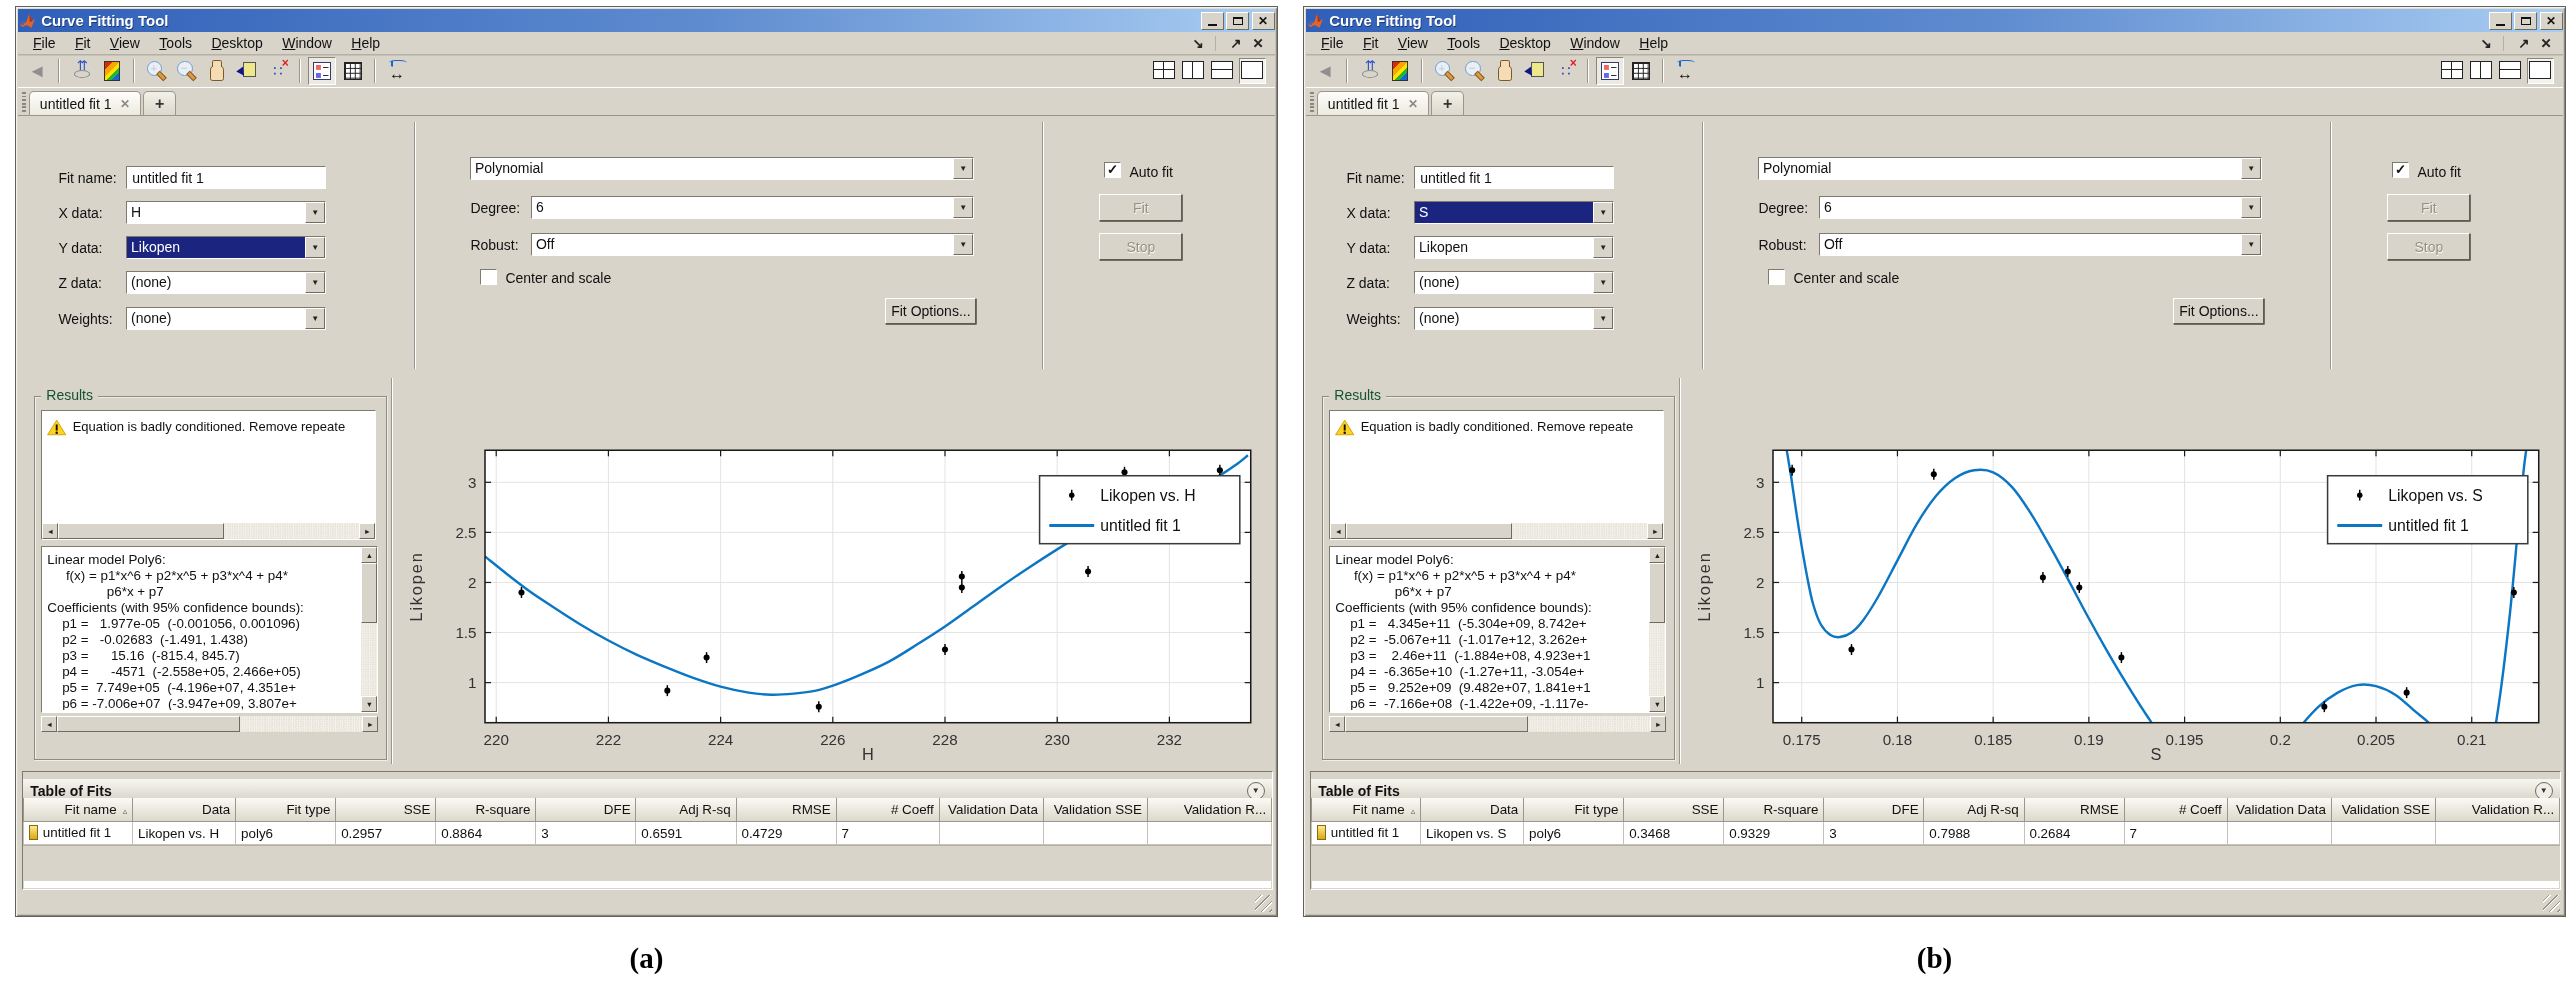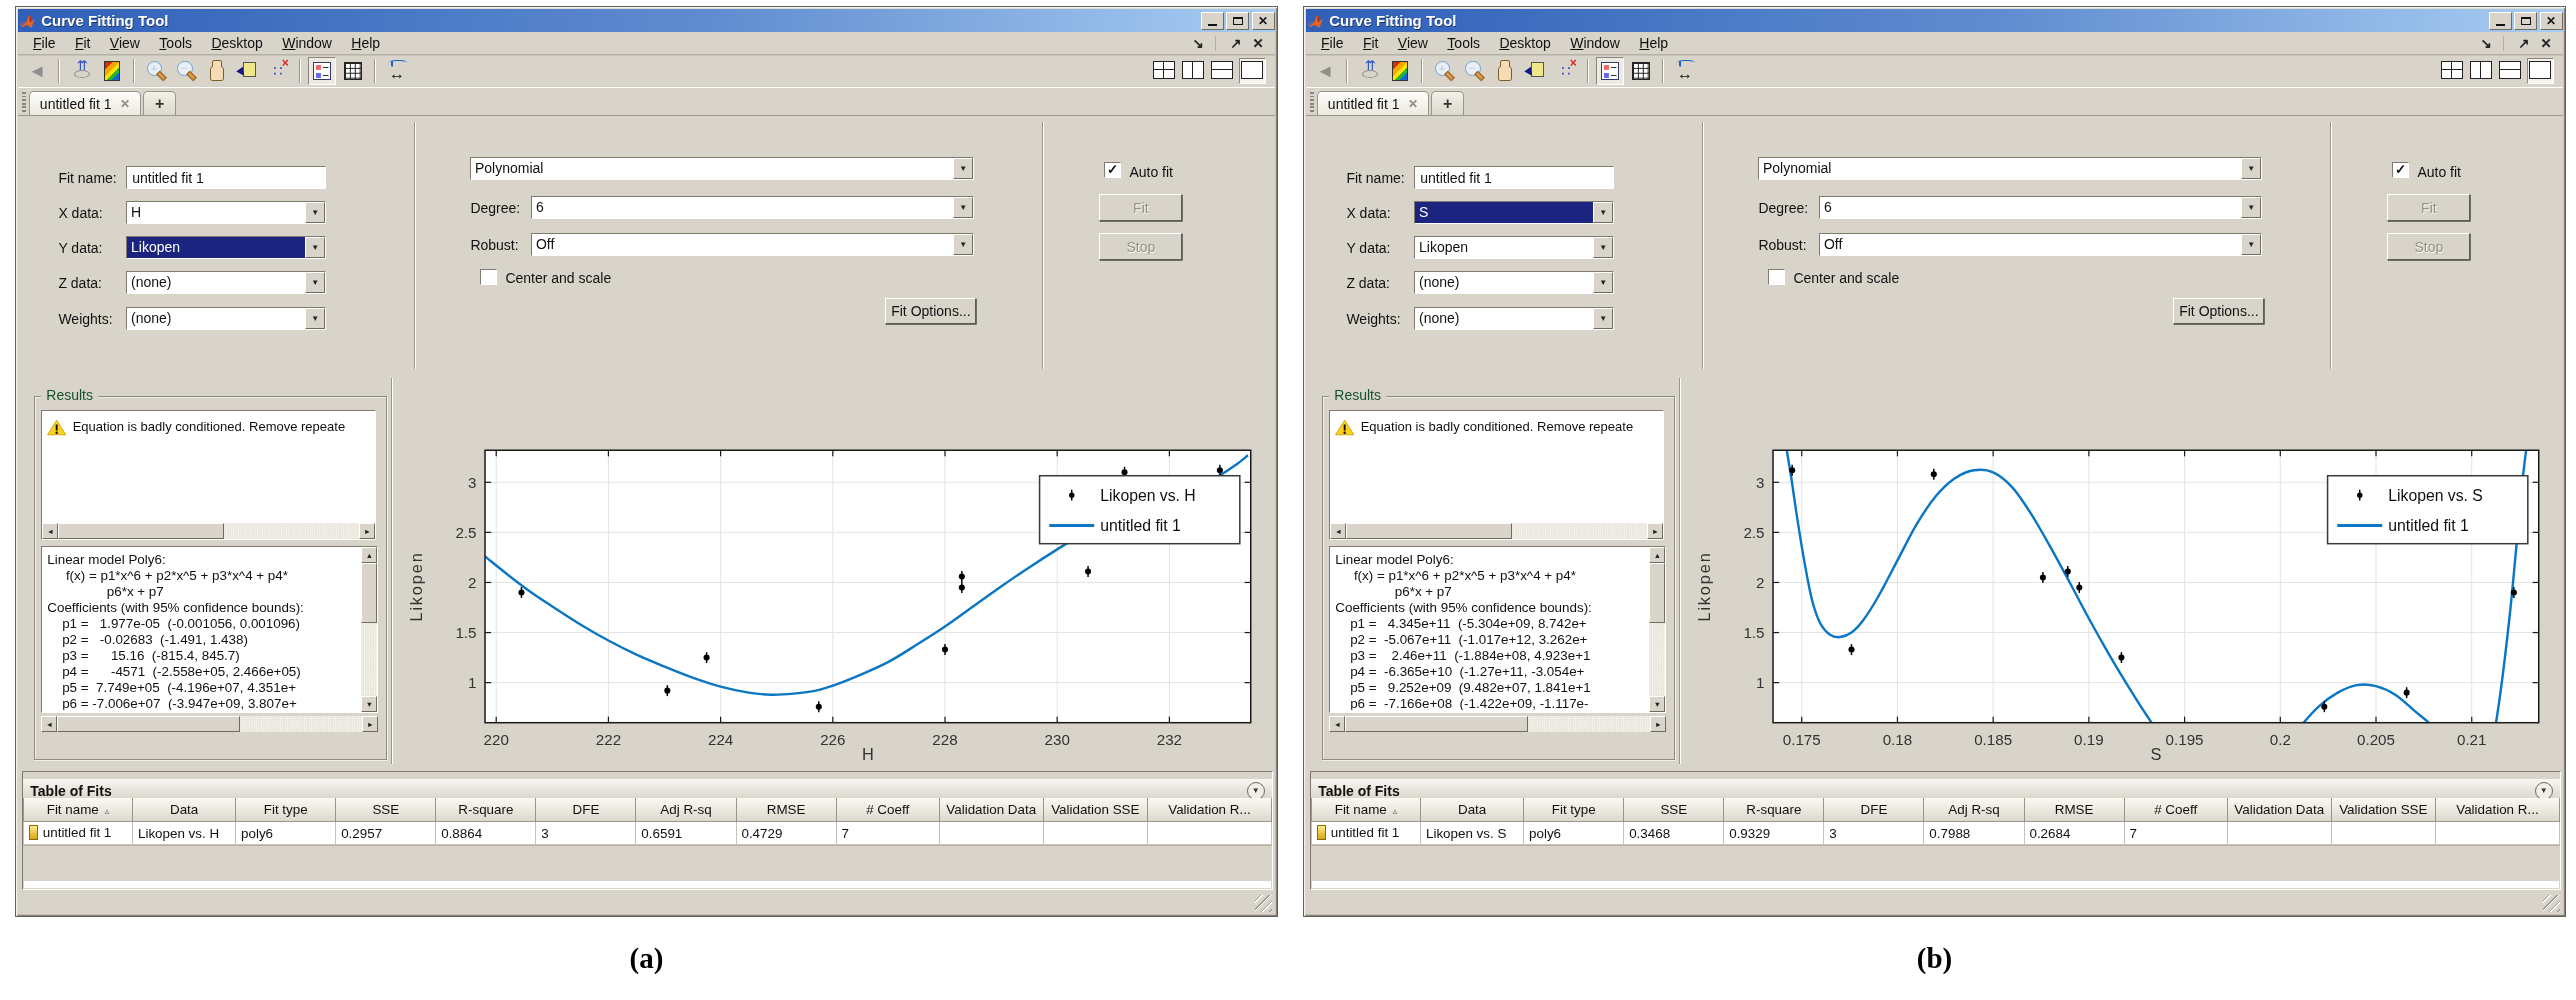--- a/index.html
+++ b/index.html
@@ -134,21 +134,21 @@
   
   .tablepanel{position:absolute;left:6px;top:764px;width:1251px;height:119px;
        border:1.2px solid;border-color:#7e7a6e #fff #fff #7e7a6e;background:#d8d4ca}
   .tp-header{position:absolute;left:0;right:0;top:7px;height:24px;background:linear-gradient(#f8f6f1,#d6d2c6);
        border-bottom:0.6px solid #b4b0a4;display:flex;align-items:center;padding:0 7.3px}
   .tp-title{font-weight:bold;font-size:14px;color:#111;flex:1}
   .tp-chevron{width:18px;height:18px;border:1.2px solid #6f6b60;border-radius:50%;background:#f0eee6;
        font-size:8px;display:flex;align-items:center;justify-content:center;color:#333}
   table.fits{position:absolute;left:0;top:25.5px;border-collapse:collapse;table-layout:fixed;width:1249px;background:#d8d4ca}
   .fits th{height:24px;background:linear-gradient(#fbf9f4,#dcd8cc);border:0.6px solid #9a968c;border-top:none;
-       font-size:13.4px;font-weight:normal;color:#111;text-align:center;padding:0 4.9px;white-space:nowrap;overflow:hidden}
+       font-size:13.4px;font-weight:normal;color:#111;text-align:right;padding:0 4.9px;white-space:nowrap;overflow:hidden}
   .fits td{height:23px;background:#fff;border:0.6px solid #c6c2b6;font-size:13.4px;color:#111;padding:0 4.9px;white-space:nowrap;overflow:hidden}
   .sort{font-size:9px;color:#666;margin-left:6px}
   .rowico{display:inline-block;width:9px;height:14.6px;margin-right:4.9px;vertical-align:-2.4px;
        background:linear-gradient(#ffe98a,#d8a912);border:0.6px solid #8a6a10}
   .tp-filler{position:absolute;left:0;right:0;top:73px;bottom:8.5px;background:#d8d4ca;border-top:0.6px solid #b4b0a4}
   .tp-strip{position:absolute;left:1.2px;right:1.2px;bottom:1.2px;height:6.7px;background:#fff}
   .resize-grip{position:absolute;right:4.9px;bottom:3.6px;width:17px;height:17px;
        background:repeating-linear-gradient(135deg,transparent 0 3.6px,#9a968c 3.6px 4.9px,#fff 4.9px 6px)}
 
   

